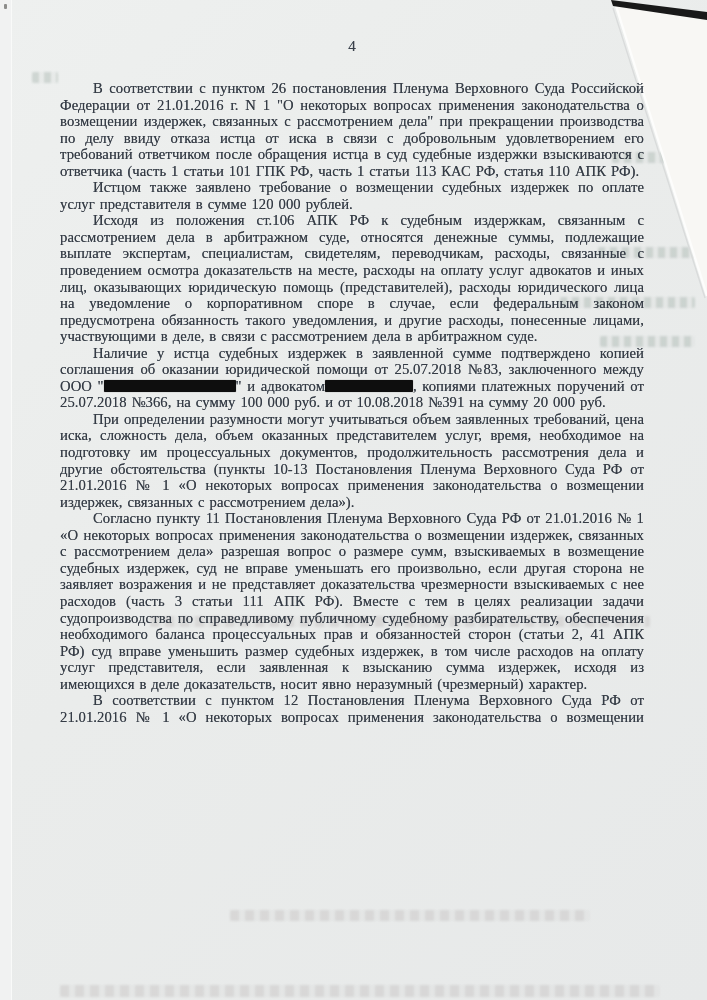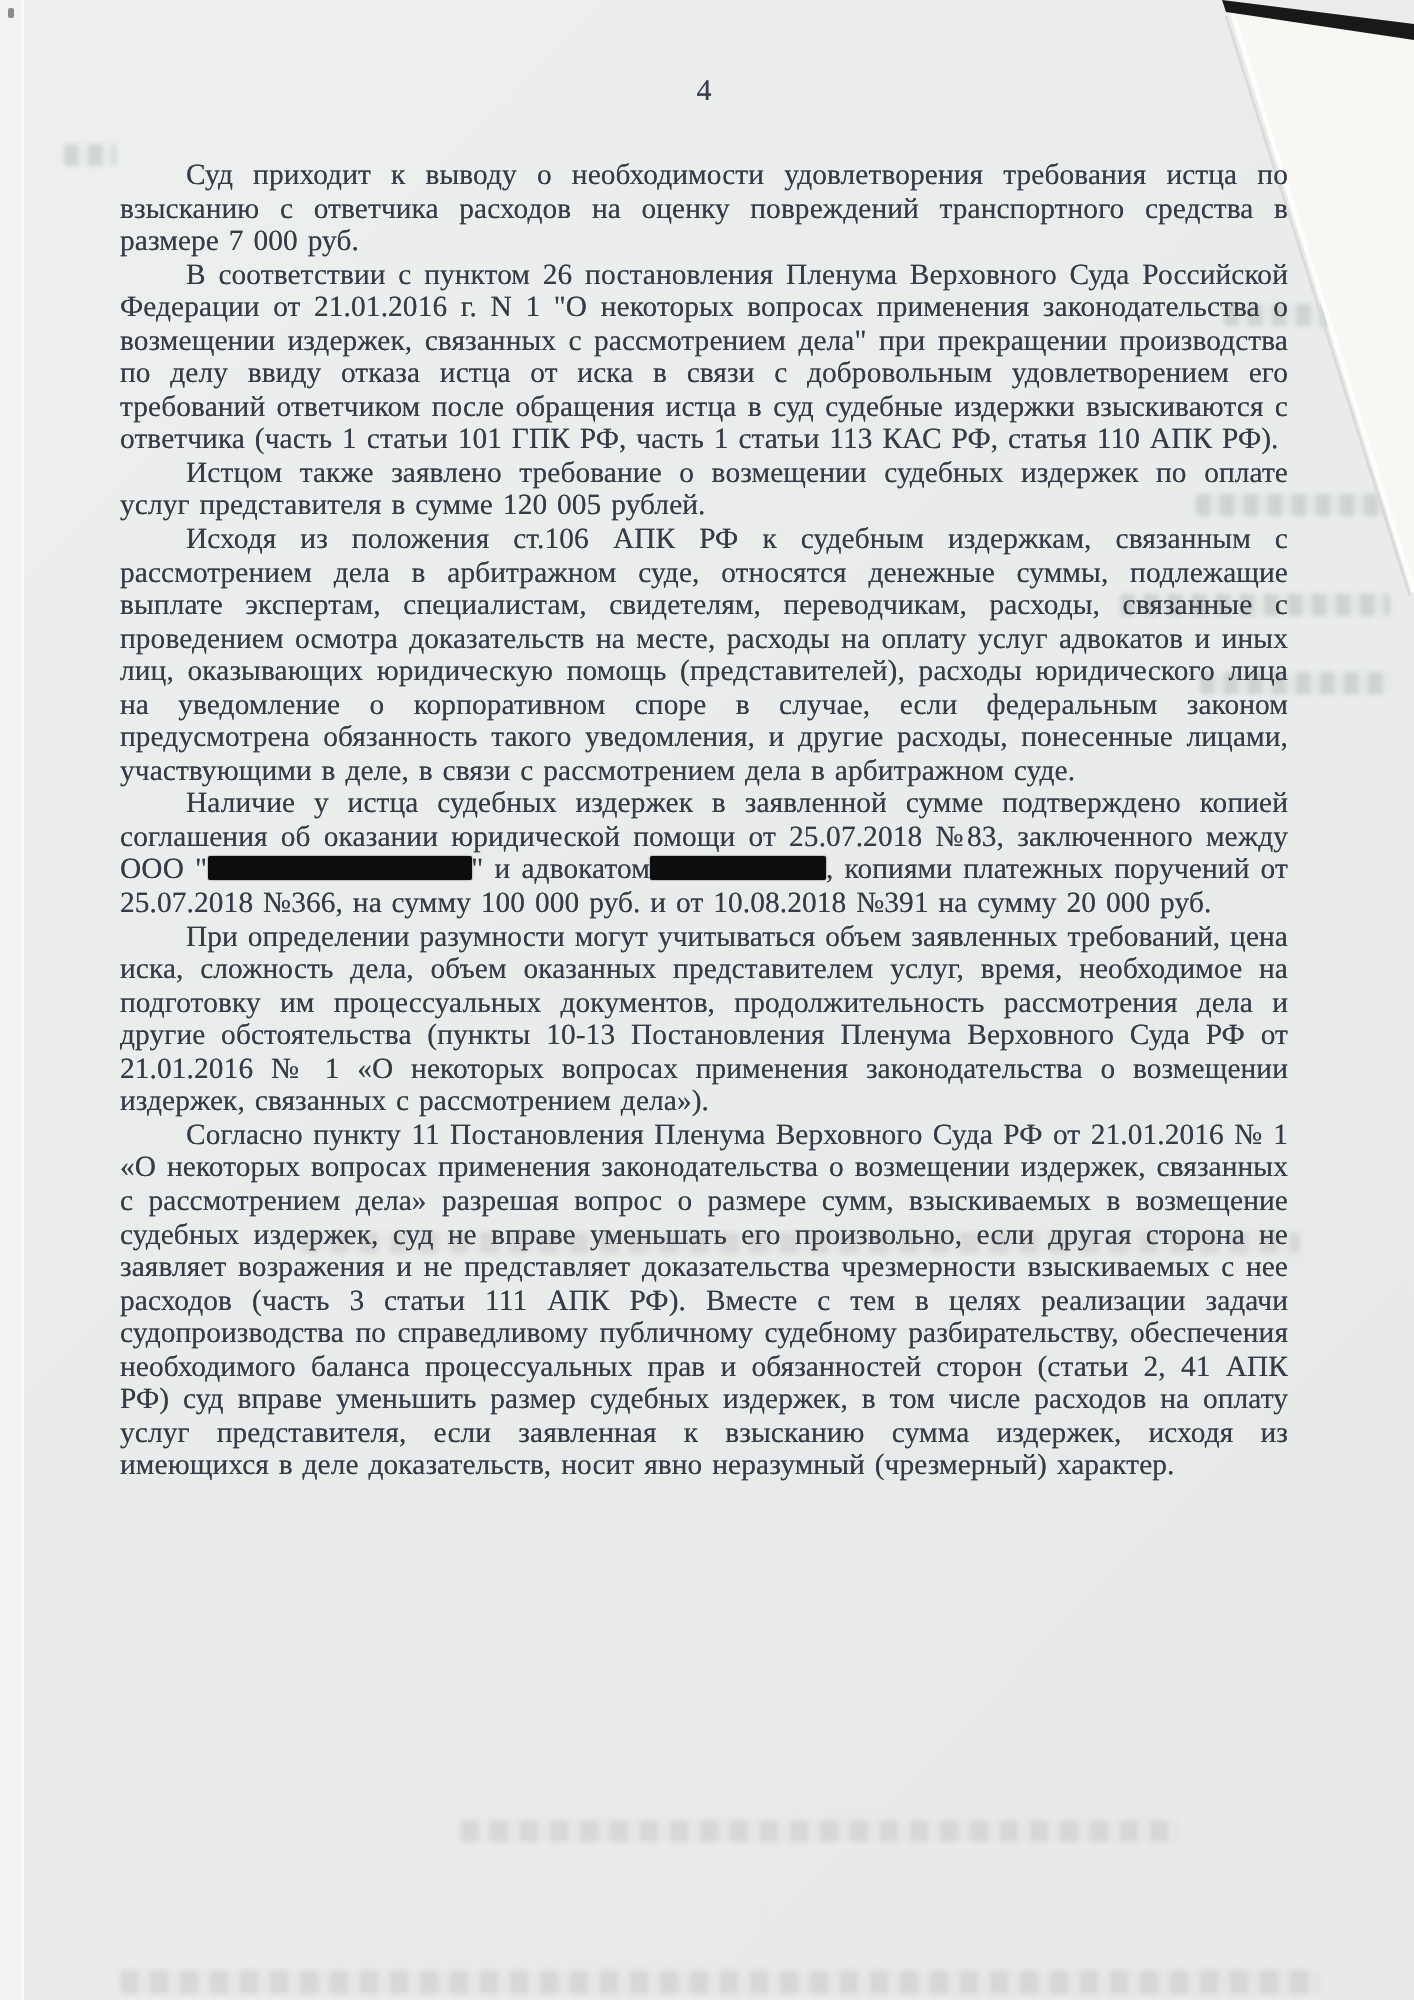--- a/index.html
+++ b/index.html
@@ -82,22 +82,22 @@
   <svg class="corner" viewBox="0 0 110 300" aria-hidden="true">
     <polygon points="18,2 110,16 110,295" fill="#f8f7f4"></polygon>
     <line x1="16" y1="8" x2="108" y2="298" stroke="#d7d9d9" stroke-width="1.4" opacity="0.85"></line>
     <line x1="19" y1="6" x2="110" y2="296" stroke="#fdfdfc" stroke-width="2.4"></line>
     <polygon points="14,0 110,12 110,20 16,6" fill="#191919"></polygon>
   </svg>
 
   <div class="page-number">4</div>
 
   <div class="doc" id="doc">
-      <p>Суд приходит к выводу о необходимости удовлетворения требования истца по взысканию с ответчика расходов на оценку повреждений транспортного средства в размере 7 000  руб.</p>
       <p>В соответствии с пунктом 26 постановления Пленума Верховного Суда Российской Федерации от 21.01.2016 г. N 1 "О некоторых вопросах применения законодательства о возмещении издержек, связанных с рассмотрением дела" при прекращении производства по делу ввиду отказа истца от иска в связи с добровольным удовлетворением его требований ответчиком после обращения истца в суд судебные издержки взыскиваются с ответчика (часть 1 статьи 101 ГПК РФ, часть 1 статьи 113 КАС РФ, статья 110 АПК РФ).</p>
-      <p>Истцом также заявлено требование о возмещении судебных издержек по оплате услуг представителя в сумме 120 005 рублей.</p>
+      <p>Истцом также заявлено требование о возмещении судебных издержек по оплате услуг представителя в сумме 120 000 рублей.</p>
       <p>Исходя из положения ст.106 АПК РФ к судебным издержкам, связанным с рассмотрением дела в арбитражном суде, относятся денежные суммы, подлежащие выплате экспертам, специалистам, свидетелям, переводчикам, расходы, связанные с проведением осмотра доказательств на месте, расходы на оплату услуг адвокатов и иных лиц, оказывающих юридическую помощь (представителей), расходы юридического лица на уведомление о корпоративном споре в случае, если федеральным законом предусмотрена обязанность такого уведомления, и другие расходы, понесенные лицами, участвующими в деле, в связи с рассмотрением дела в арбитражном суде.</p>
       <p>Наличие у истца судебных издержек в заявленной сумме подтверждено копией соглашения об оказании юридической помощи от 25.07.2018 №83, заключенного между ООО "<span class="redaction" style="width: 132px;"></span>"  и адвокатом<span class="redaction" style="width: 88px;"></span>, копиями платежных поручений от 25.07.2018 №366, на сумму 100 000 руб. и от 10.08.2018 №391 на сумму 20 000 руб.</p>
       <p>При определении разумности могут учитываться объем заявленных требований, цена иска, сложность дела, объем оказанных представителем услуг, время, необходимое на подготовку им процессуальных документов, продолжительность рассмотрения дела и другие обстоятельства (пункты 10-13 Постановления Пленума Верховного Суда РФ от 21.01.2016 № 1 «О некоторых вопросах применения законодательства о возмещении издержек, связанных с рассмотрением дела»).</p>
       <p>Согласно пункту 11 Постановления Пленума Верховного Суда РФ от 21.01.2016 № 1 «О некоторых вопросах применения законодательства о возмещении издержек, связанных с рассмотрением дела» разрешая вопрос о размере сумм, взыскиваемых в возмещение судебных издержек, суд не вправе уменьшать его произвольно, если другая сторона не заявляет возражения и не представляет доказательства чрезмерности взыскиваемых с нее расходов (часть 3 статьи 111 АПК РФ). Вместе с тем в целях реализации задачи судопроизводства по справедливому публичному судебному разбирательству, обеспечения необходимого баланса процессуальных прав и обязанностей сторон (статьи 2, 41 АПК РФ) суд вправе уменьшить размер судебных издержек, в том числе расходов на оплату услуг представителя, если заявленная к взысканию сумма издержек, исходя из имеющихся в деле доказательств, носит явно неразумный (чрезмерный) характер.</p>
+      <p class="justify-last">В соответствии с пунктом 12 Постановления Пленума Верховного Суда РФ от 21.01.2016 № 1 «О некоторых вопросах применения законодательства о возмещении</p>
     </div>
 
 </div>
 
 </body></html>

